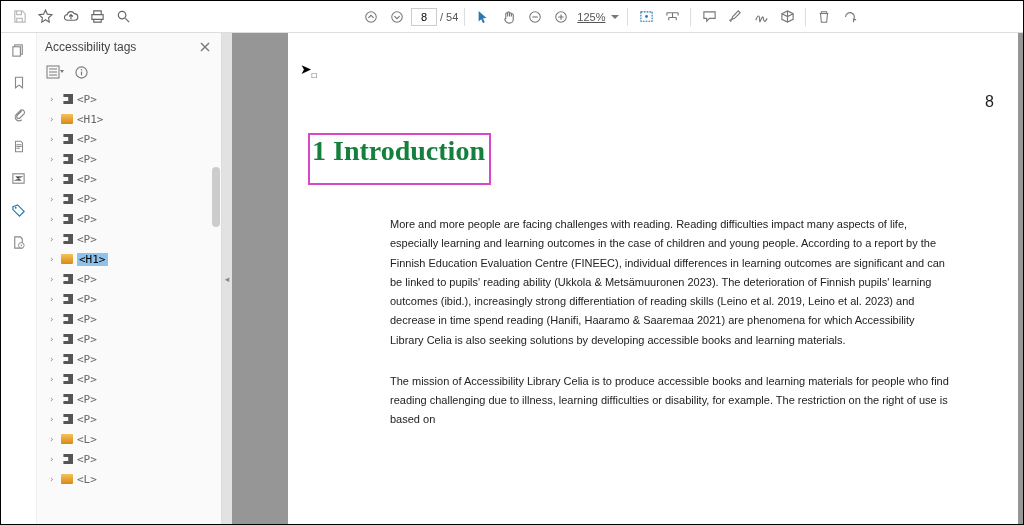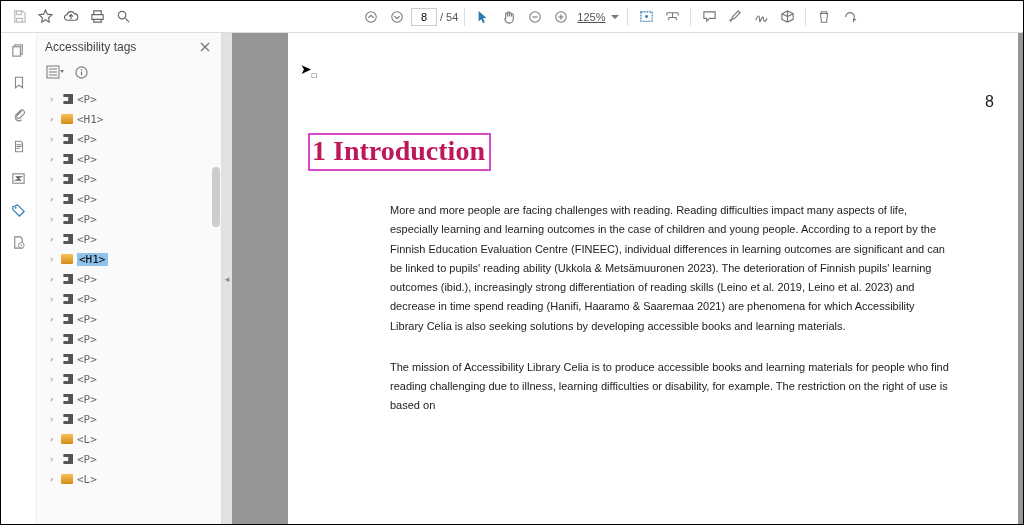--- a/index.html
+++ b/index.html
@@ -25,21 +25,21 @@
 .tag-p { background:#555; clip-path: polygon(20% 0, 100% 0, 100% 100%, 20% 100%, 20% 70%, 60% 70%, 60% 30%, 20% 30%); }
 .tag-h { background: linear-gradient(#f6c254,#d48a1a); border-radius:1px; }
 .tree-row .lbl { color:#666; font-family: Consolas, monospace; }
 .tree-row.sel .lbl { background:#8fc2ea; color:#000; padding:0 2px; }
 .scroll-thumb { position:absolute; right:1px; top:80px; width:8px; height:60px; background:#ccc; border-radius:4px; }
 .collapse-bar { width:10px; background:#e2e2e2; display:flex; align-items:center; justify-content:center; cursor:pointer; }
 .collapse-bar span { font-size:9px; color:#888; }
 .doc-wrap { flex:1; background:#969696; overflow:auto; position:relative; }
 .page { background:#fff; margin: 0 0 0 56px; width: 730px; min-height: 560px; padding: 40px 20px 40px 20px; position:relative; }
 .page-no { position:absolute; top: 60px; right: 24px; font-size:16px; color:#222; }
-.h1 { font-family: Georgia, "Times New Roman", serif; font-size: 28px; font-weight: bold; color:#be185d; display:inline-block; border:2px solid #d948c8; padding: 0 4px 2px 2px; margin: 60px 0 30px 0; }
+.h1 { font-family: Georgia, "Times New Roman", serif; font-size: 28px; font-weight: bold; color:#15803d; display:inline-block; border:2px solid #d948c8; padding: 0 4px 16px 2px; margin: 60px 0 30px 0; }
 .body-p { font-size: 11px; line-height: 1.75; color:#222; margin: 0 0 22px 82px; max-width: 560px; }
 .cursor-arrow { position:absolute; top: 28px; left: 12px; font-size:14px; color:#000; pointer-events:none; }
 svg { display:block; }
 </style>
 </head>
 <body>
 
 <div class="toolbar">
   <div class="tb-btn">
       <svg width="15" height="15" viewBox="0 0 16 16">

